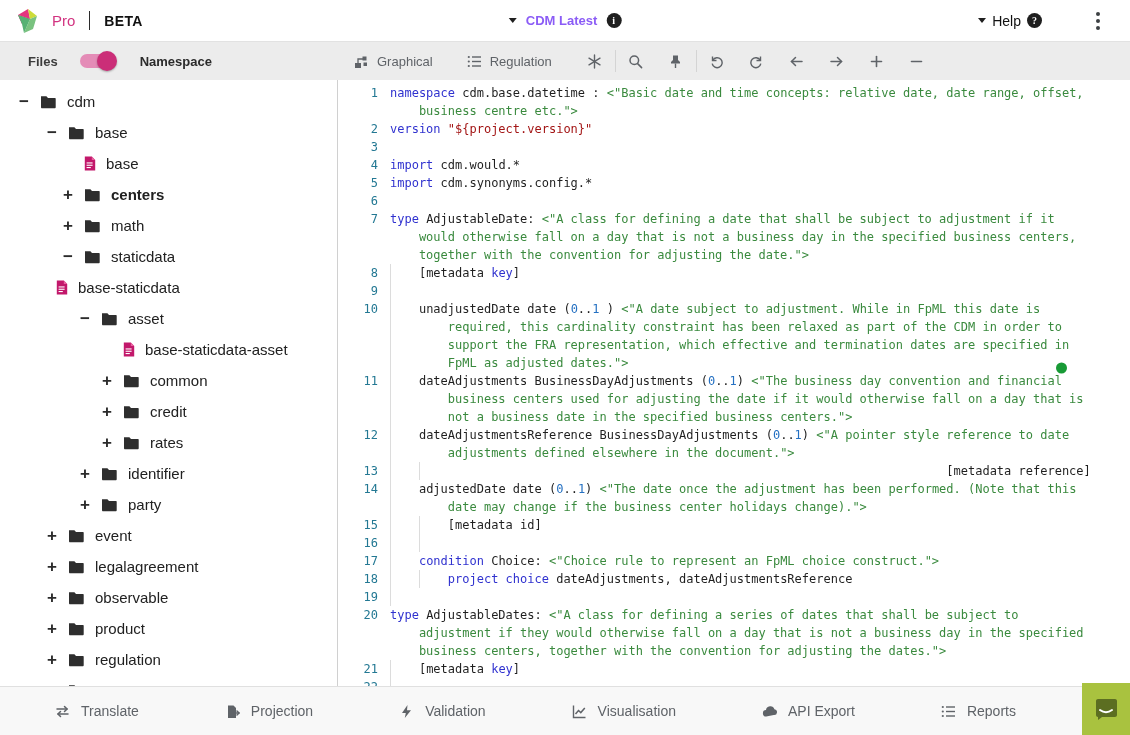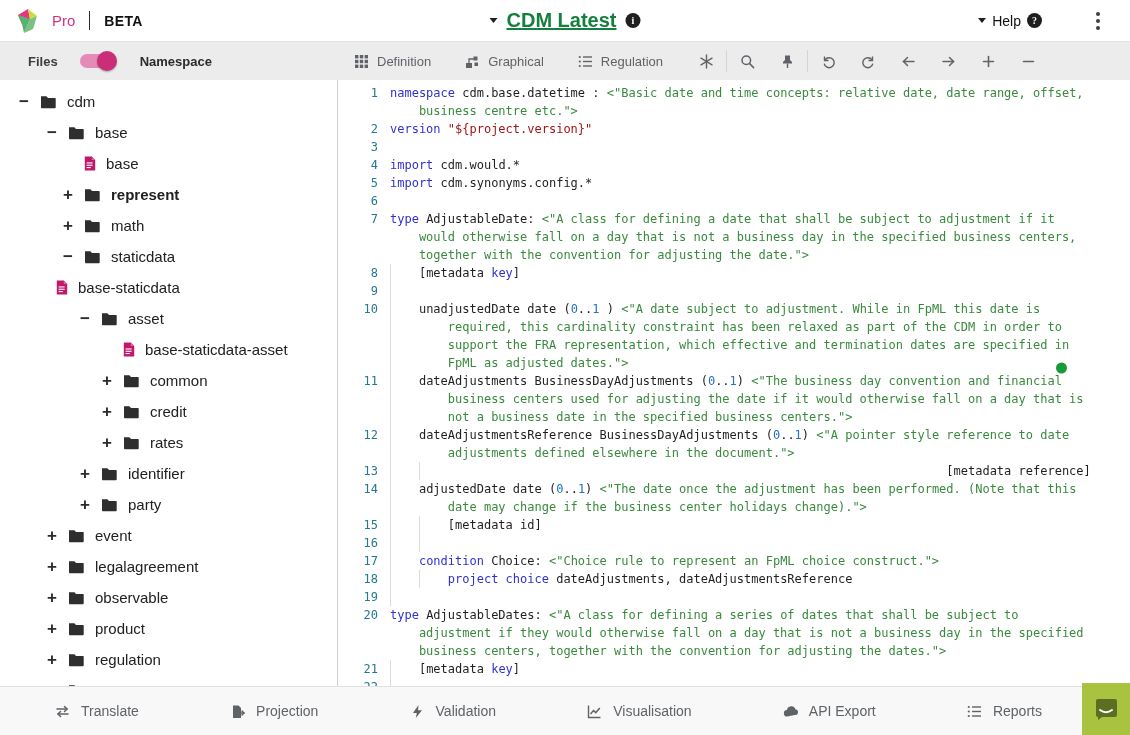--- a/index.html
+++ b/index.html
@@ -8,21 +8,21 @@
   .app { position:relative; width:1130px; height:735px; display:flex; flex-direction:column; }
 
   
   .topbar { height:42px; background:#fff; border-bottom:1px solid #e2e2e2;
     display:flex; align-items:center; position:relative; flex:0 0 42px; }
   .brand { display:flex; align-items:center; gap:10px; padding-left:14px; }
   .pro { color:#d23380; font-size:15px; font-weight:500; }
   .brand-sep { width:1px; height:19px; background:#2b2b2b; margin:0 4px; }
   .beta { color:#111; font-size:14px; font-weight:700; letter-spacing:.3px; }
   .project { position:absolute; left:50%; transform:translateX(-50%); display:flex; align-items:center; gap:9px; }
-  .project-label { font-size:20px; font-weight:600; color:#15803d;text-decoration:underline; }
+  .project-label { font-size:13px; font-weight:600; color:#8b5cf6; }
   .roundicon { width:15px; height:15px; border-radius:50%; background:#1f1f1f; color:#fff;
     font-size:10px; font-weight:700; display:inline-flex; align-items:center; justify-content:center;
     font-family:"Liberation Serif", serif; }
   .help { position:absolute; right:88px; display:flex; align-items:center; gap:6px; }
   .help-label { font-size:14px; font-weight:400; color:#111; }
   .kebab { position:absolute; right:26px; display:flex; flex-direction:column; gap:3px; padding:4px; cursor:pointer; }
   .kebab i { width:4px; height:4px; border-radius:50%; background:#3c4043; }
   .caret { width:0; height:0; border-left:4.5px solid transparent; border-right:4.5px solid transparent;
     border-top:5.5px solid #1f1f1f; display:inline-block; }
 
@@ -56,21 +56,21 @@
   .crow { display:flex; }
   .ln { width:40px; flex:0 0 40px; text-align:right; color:#237893; user-select:none; }
   .txt { position:relative; margin-left:12px; width:97ch; white-space:pre-wrap; word-break:normal;
     overflow-wrap:break-word; min-height:18px; color:#1f1f1f; }
   .guide { position:absolute; top:0; bottom:0; width:0; border-left:1px solid #dcdcdc; }
   .kw { color:#3032cf; } .pl { color:#1f1f1f; } .str { color:#3a8a3e; }
   .str2 { color:#a31515; } .num { color:#2470c2; }
 
   
   .bottombar { flex:0 0 49px; height:49px; background:#f8f8f8; border-top:1px solid #e0e0e0;
-    display:flex; align-items:center; padding-left:55px; padding-right:88px;
+    display:flex; align-items:center; padding-left:55px; padding-right:114px;
     justify-content:space-between; position:relative; }
   .bitem { display:flex; align-items:center; gap:11px; color:#5f6368; font-size:14px; font-weight:500; cursor:pointer; }
   .bitem .bicon { display:inline-flex; color:#5f6368; }
   .status-dot { position:absolute; right:63px; top:50%; transform:translateY(-50%);
     width:11px; height:11px; border-radius:50%; }
   .chat-btn { position:absolute; right:0; bottom:0; width:48px; height:52px; background:#a9c23f;
     display:flex; align-items:center; justify-content:center; cursor:pointer; }
 </style>
 </head>
 <body>
@@ -114,38 +114,20 @@
       <span class="files-label">Files</span>
       <span class="switch">
           <span class="knob"></span>
         </span>
       <span class="ns-label">Namespace</span>
     </div>
     <div class="tabs" id="tabs">
         <div class="tab">
           <span class="ticon" style="display: inline-flex;">
             <svg width="15" height="15" viewBox="0 0 15 15">
-              <g fill="currentColor">
-                <rect x="1" y="1" width="3.4" height="3.4"></rect>
-                <rect x="5.8" y="1" width="3.4" height="3.4"></rect>
-                <rect x="10.6" y="1" width="3.4" height="3.4"></rect>
-                <rect x="1" y="5.8" width="3.4" height="3.4"></rect>
-                <rect x="5.8" y="5.8" width="3.4" height="3.4"></rect>
-                <rect x="10.6" y="5.8" width="3.4" height="3.4"></rect>
-                <rect x="1" y="10.6" width="3.4" height="3.4"></rect>
-                <rect x="5.8" y="10.6" width="3.4" height="3.4"></rect>
-                <rect x="10.6" y="10.6" width="3.4" height="3.4"></rect>
-              </g>
-            </svg>
-          </span>
-          <span>Definition</span>
-        </div>
-        <div class="tab">
-          <span class="ticon" style="display: inline-flex;">
-            <svg width="15" height="15" viewBox="0 0 15 15">
               <path d="M4 10V5h6" stroke="currentColor" stroke-width="1.3" fill="none"></path>
               <g fill="currentColor">
                 <rect x="1" y="9" width="6" height="5"></rect>
                 <rect x="8.5" y="2.5" width="4" height="4"></rect>
                 <rect x="9.5" y="8.5" width="3.5" height="3.5"></rect>
               </g>
             </svg>
           </span>
           <span>Graphical</span>
         </div>
@@ -286,21 +268,21 @@
           </span>
           <span class="tlabel">base</span>
         </div>
         <div class="trow" style="padding-left: 60px;">
           <span class="exp">+</span>
           <span class="nicon" style="display: inline-flex;">
             <svg width="17" height="14" viewBox="0 0 17 14">
               <path d="M1 1.2h5.4L8 2.9h7c.4 0 .7.3.7.7v8.6c0 .6-.5 1-1 1H2c-.6 0-1-.5-1-1z" fill="#2e2e2e"></path>
             </svg>
           </span>
-          <span class="tlabel bold">represent</span>
+          <span class="tlabel bold">centers</span>
         </div>
         <div class="trow" style="padding-left: 60px;">
           <span class="exp">+</span>
           <span class="nicon" style="display: inline-flex;">
             <svg width="17" height="14" viewBox="0 0 17 14">
               <path d="M1 1.2h5.4L8 2.9h7c.4 0 .7.3.7.7v8.6c0 .6-.5 1-1 1H2c-.6 0-1-.5-1-1z" fill="#2e2e2e"></path>
             </svg>
           </span>
           <span class="tlabel">math</span>
         </div>

